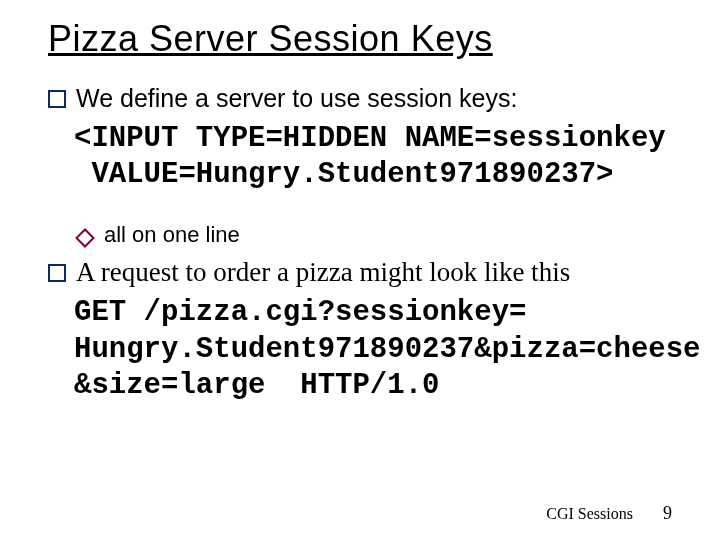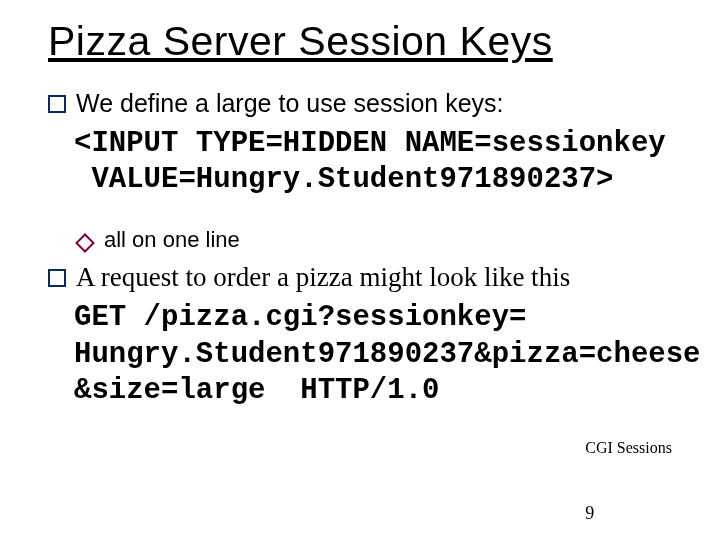--- a/index.html
+++ b/index.html
@@ -14,21 +14,21 @@
     overflow: hidden;
   }
   .slide {
     padding: 18px 48px 0 48px;
     box-sizing: border-box;
     width: 100%;
     height: 100%;
     position: relative;
   }
   .title {
-    font-size: 41px;
+    font-size: 36px;
     text-decoration: underline;
     margin: 0 0 22px 0;
     font-weight: normal;
     letter-spacing: 0.5px;
   }
   .bullet-row {
     display: flex;
     align-items: flex-start;
     margin: 0 0 6px 0;
   }
@@ -74,42 +74,41 @@
   .sub-indent {
     margin-left: 30px;
     margin-bottom: 6px;
   }
   .footer {
     position: absolute;
     bottom: 16px;
     right: 48px;
     display: flex;
     align-items: baseline;
-    gap: 46px;
-    flex-direction: column;
+    gap: 30px;
   }
   .footer-label {
     font-family: "Times New Roman", Times, serif;
     font-size: 16px;
   }
   .footer-num {
     font-family: "Times New Roman", Times, serif;
     font-size: 18px;
   }
 </style>
 </head>
 <body>
 
 <div class="slide">
 
   <h1 class="title">Pizza Server Session Keys</h1>
 
   <div class="bullet-row">
     <span class="square-bullet"></span>
-    <span class="bullet-text">We define a large to use session keys:</span>
+    <span class="bullet-text">We define a server to use session keys:</span>
   </div>
 
   <div class="code-block">&lt;INPUT TYPE=HIDDEN NAME=sessionkey
  VALUE=Hungry.Student971890237&gt;</div>
 
   <div class="bullet-row sub-indent">
     <span class="diamond-bullet"></span>
     <span class="bullet-text sub-text">all on one line</span>
   </div>
 

